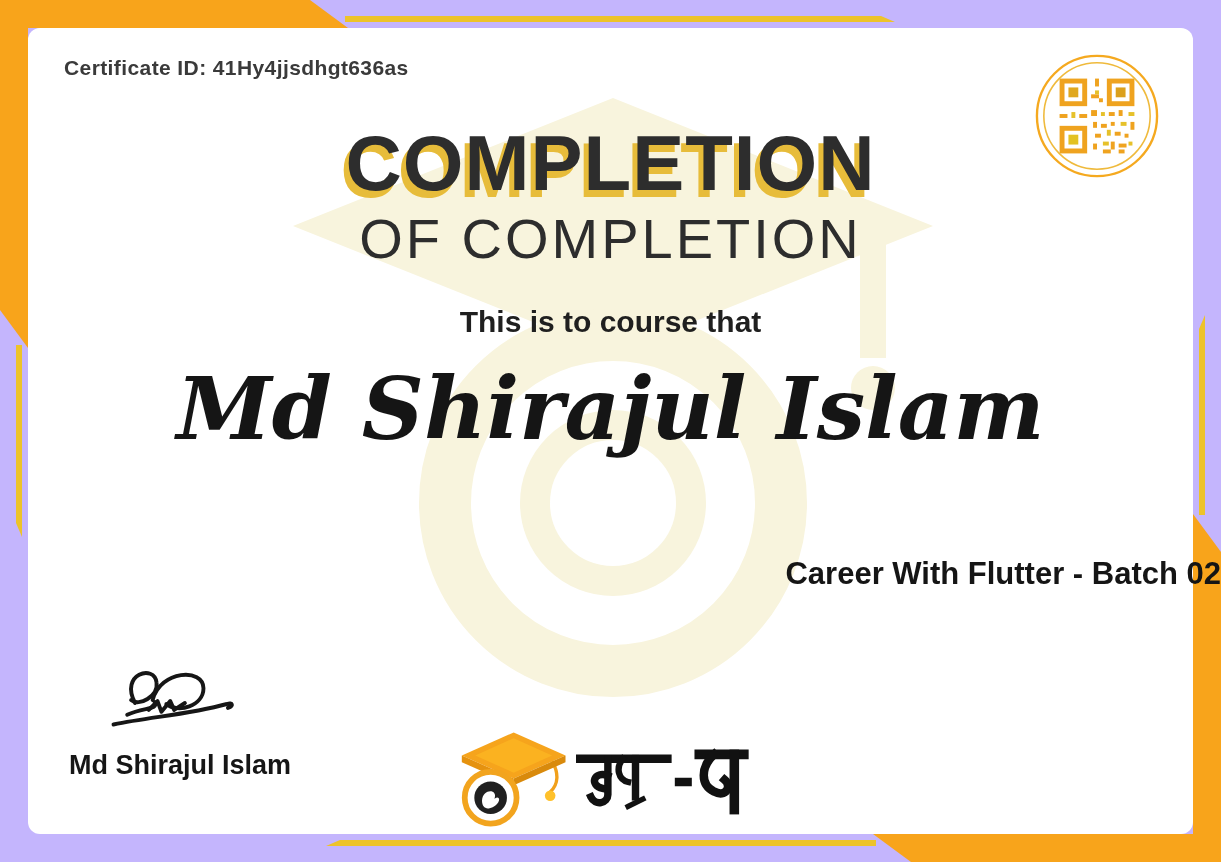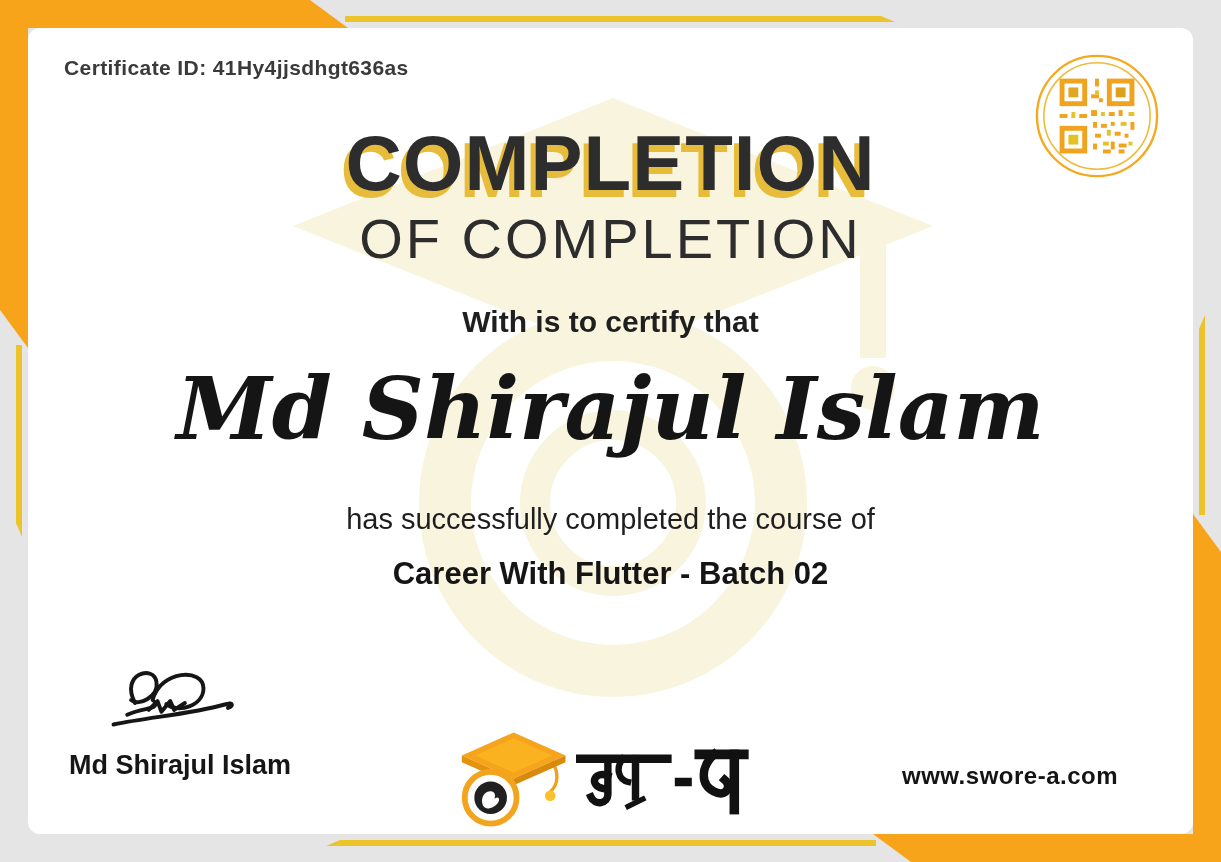--- a/index.html
+++ b/index.html
@@ -1,17 +1,17 @@
 <!DOCTYPE html>
 <html><head>
 <meta charset="utf-8">
 <style>
   html,body{margin:0;padding:0;background:#444;}
   .stage{position:relative;width:1221px;height:862px;overflow:hidden;
-         background:#e5e5e5;font-family:"Liberation Sans",sans-serif;}
+         background:#c4b5fd;font-family:"Liberation Sans",sans-serif;}
   
   .band{position:absolute;background:#F8A41B;}
   .band-top{left:0;top:0;width:348px;height:28px;
     clip-path:polygon(0 0,310px 0,348px 100%,0 100%);}
   .band-left{left:0;top:0;width:28px;height:348px;
     clip-path:polygon(0 0,100% 0,100% 100%,0 310px);}
   .band-bottom{left:873px;bottom:0;width:348px;height:28px;
     clip-path:polygon(0 0,100% 0,100% 100%,38px 100%);}
   .band-right{right:0;top:514px;width:28px;height:348px;
     clip-path:polygon(0 0,100% 38px,100% 100%,0 100%);}
@@ -34,21 +34,21 @@
   .cert-id{position:absolute;left:64px;top:56px;font-size:21px;font-weight:600;
     color:#3a3a3a;letter-spacing:.4px;}
   .qr-wrap{position:absolute;left:1033px;top:52px;width:128px;height:128px;}
   .title{top:118px;font-size:78px;font-weight:800;letter-spacing:1px;color:#2d2d2d;
     text-shadow:-5px 7px 0 #E7BC3A;}
   .subtitle{top:206px;font-size:56px;font-weight:500;letter-spacing:3px;color:#2d2d2d;}
   .intro{top:305px;font-size:30px;font-weight:600;color:#1f1f1f;}
   .name{top:358px;font-size:86px;font-family:"DejaVu Serif","Liberation Serif",serif;
     font-style:italic;font-weight:700;color:#151515;}
   .completed{top:503px;font-size:29px;font-weight:500;color:#1e1e1e;}
-  .course{top:556px;font-size:31px;font-weight:800;color:#151515;}
+  .course{top:556px;font-size:31px;font-weight:800;color:#151515;text-align:right;}
   
   .sig-block{position:absolute;left:50px;top:660px;width:260px;text-align:center;}
   .sig-svg{display:block;margin:0 auto;}
   .sig-name{font-size:27px;font-weight:800;color:#161616;margin-top:2px;}
   .sig-role{font-size:24px;font-weight:400;color:#555555;margin-top:4px;}
   .logo-block{position:absolute;left:458px;top:726px;width:300px;height:100px;}
   .logo-cap{position:absolute;left:0;top:2px;}
   .logo-word{position:absolute;left:108px;top:22px;}
   .website{position:absolute;left:880px;top:762px;width:260px;text-align:center;
     font-size:24px;font-weight:800;color:#141414;letter-spacing:.5px;}
@@ -135,23 +135,22 @@
               <rect x="48" y="52" width="4" height="6"></rect>
             <rect x="44" y="64" width="6" height="4"></rect>
               <rect x="70" y="64" width="4" height="4"></rect>
           </g>
         </g>
       </svg>
     </div>
 
     <div class="line title">COMPLETION</div>
     <div class="line subtitle">OF COMPLETION</div>
-    <div class="line intro">With is to certify that</div>
+    <div class="line intro">This is to course that</div>
     <div class="line name">Md Shirajul Islam</div>
-    <div class="line completed">has successfully completed the course of</div>
     <div class="line course">Career With Flutter - Batch 02</div>
 
     <div class="sig-block">
       <svg class="sig-svg" width="185" height="88" viewBox="0 0 185 90" fill="none" stroke="#161616" stroke-width="4" stroke-linecap="round" stroke-linejoin="round">
         <path d="M46 44 C30 14 66 4 68 23 C70 37 50 48 42 41"></path>
         <path d="M64 41 C72 10 116 8 116 29 C116 47 90 55 78 45"></path>
         <path d="M38 56 C56 48 70 51 66 43"></path>
         <path d="M60 51 l9 -9 l4 11 l9 -11 l4 9 l11 -7"></path>
         <path d="M24 66 C62 58 100 56 140 45 C146 43 147 47 141 49"></path>
       </svg>
@@ -177,15 +176,14 @@
         <path d="M56 10 V46"></path>
         <path d="M49 55 L63 48" stroke-width="5"></path>
         <path d="M44 10 C37 19 40 30 49 32" stroke-width="6"></path>
         <rect x="93" y="28" width="16" height="8" fill="#111111" stroke="none"></rect>
         <path d="M116 6 H158" stroke-width="9"></path>
         <path d="M130 6 C117 18 117 35 130 41 C141 47 147 36 140 30" stroke-width="8"></path>
         <path d="M149 6 V58" stroke-width="9"></path>
       </svg>
     </div>
 
-    <div class="website">www.swore-a.com</div>
   </div>
 </div>
 
 </body></html>

